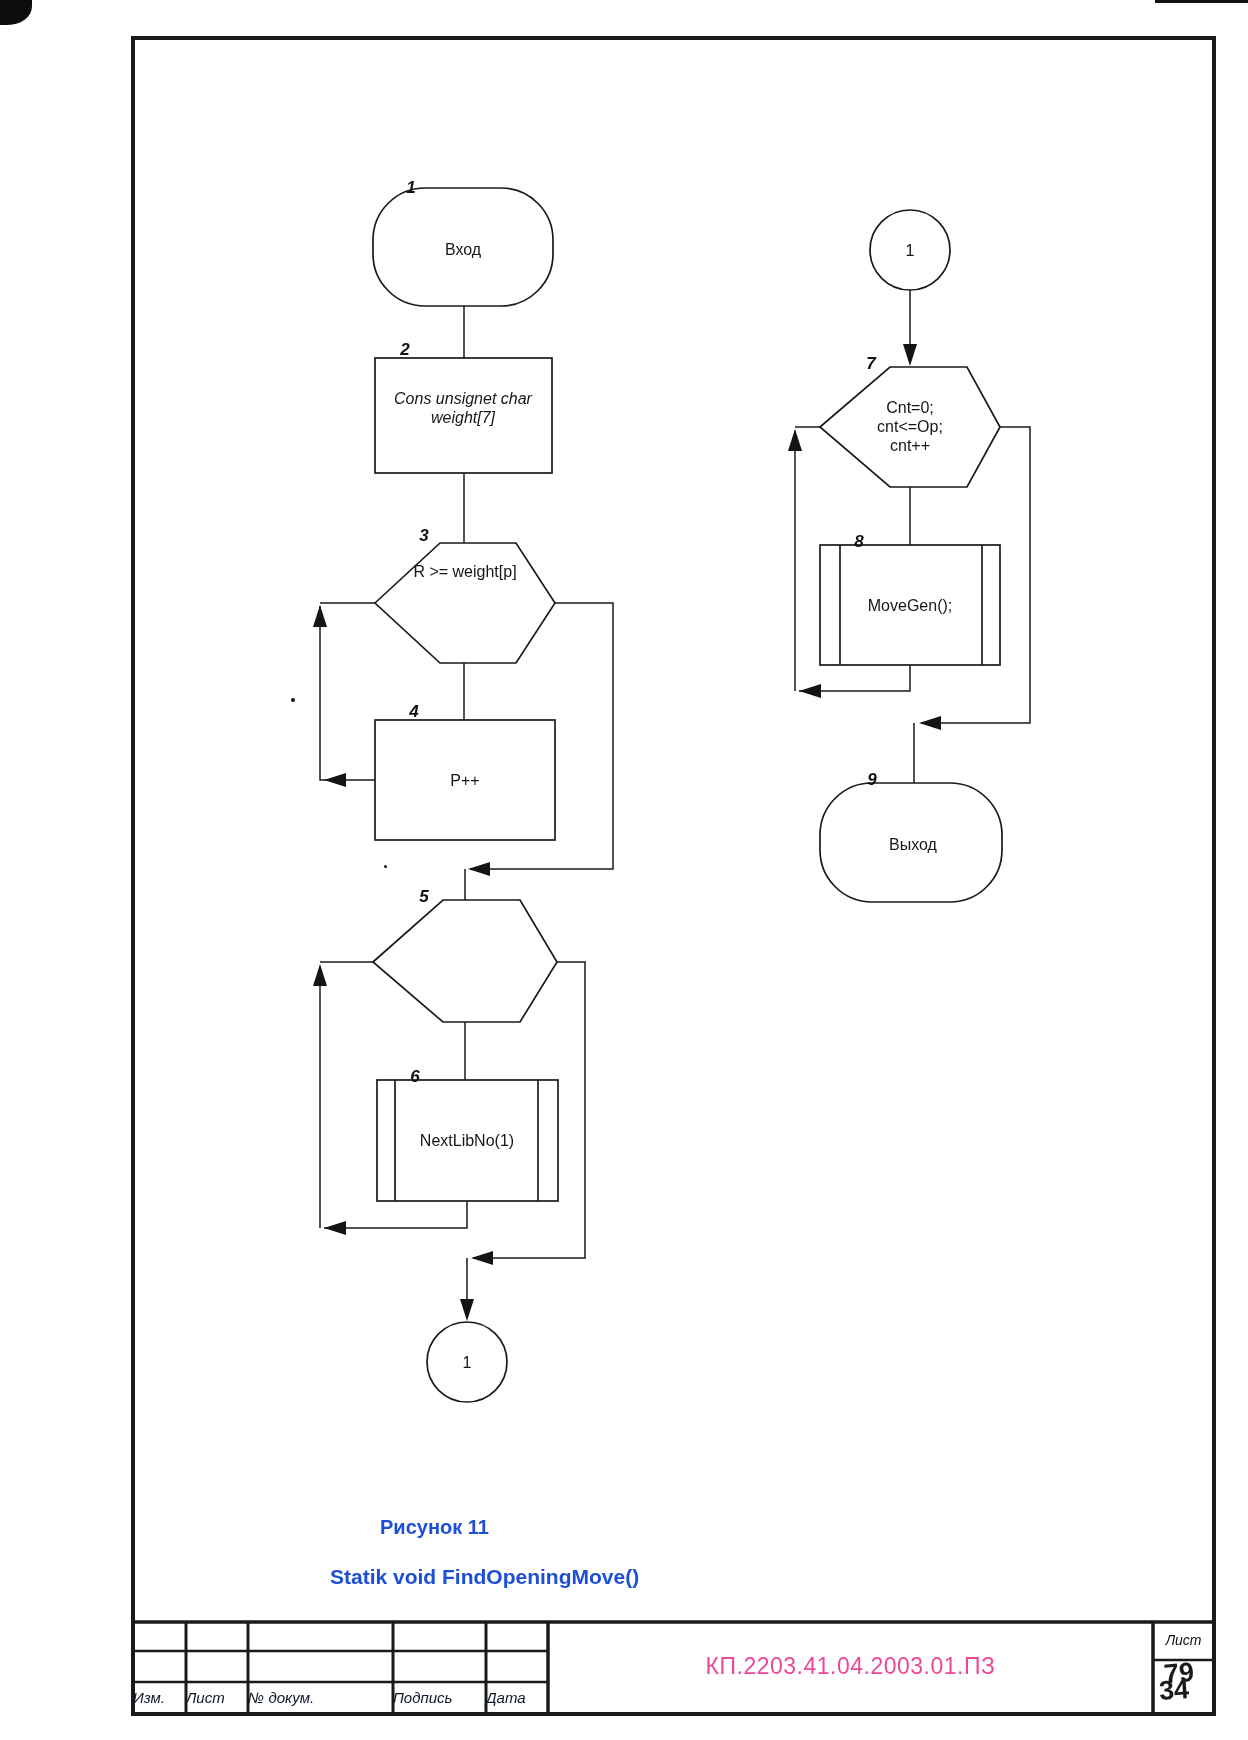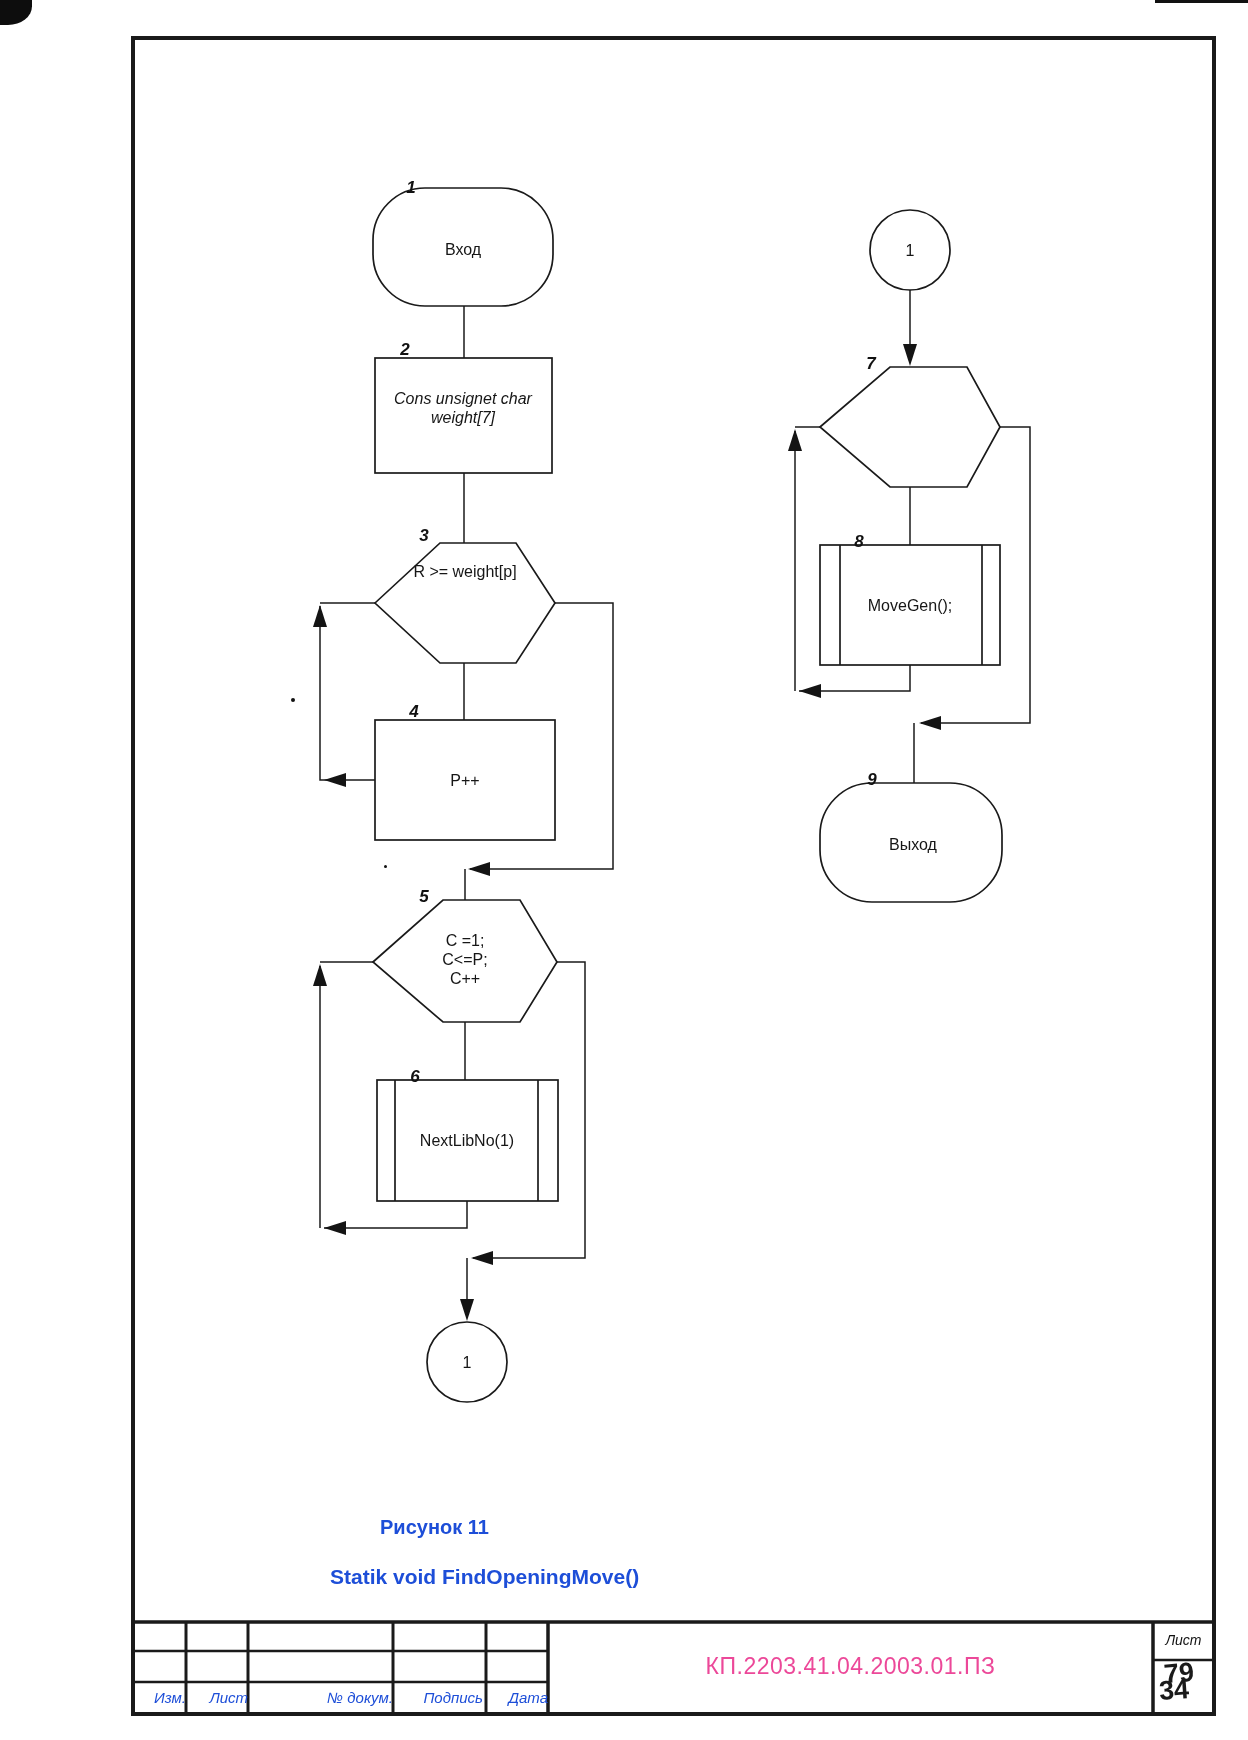--- a/index.html
+++ b/index.html
@@ -4,21 +4,21 @@
 <style>
   html,body{margin:0;padding:0;background:#fff;}
   .page{position:relative;width:1248px;height:1740px;background:#fff;overflow:hidden;
         font-family:"Liberation Sans",sans-serif;color:#161616;}
   .abs{position:absolute;}
   svg{position:absolute;left:0;top:0;}
   .node-text{position:absolute;text-align:center;font-size:16px;line-height:19px;color:#161616;}
   .node-num{position:absolute;width:26px;text-align:center;font-size:17px;line-height:18px;
             font-style:italic;font-weight:bold;color:#111;}
   .caption{position:absolute;text-align:left;font-weight:bold;color:#1d4ed8;}
-  .tb-label{position:absolute;text-align:right;font-style:italic;font-size:15px;color:#1d4ed8;}
+  .tb-label{position:absolute;text-align:left;font-style:italic;font-size:15px;color:#0f172a;}
   .doc-number{position:absolute;text-align:center;font-size:23px;letter-spacing:.5px;color:#ec4899;}
   .sheet-label{position:absolute;text-align:center;font-style:italic;font-size:14px;color:#111;}
   .sheet-num{position:absolute;font-weight:bold;font-size:27px;color:#1a1a1a;line-height:1;}
   .speck{position:absolute;background:#111;border-radius:50%;}
 </style>
 </head>
 <body>
 
 <div class="page">
 
@@ -109,32 +109,32 @@
 
   <div class="node-text" style="left:363px;top:389px;width:200px;font-style:italic;">
     <div>Cons unsignet char</div>
     <div>weight[7]</div>
   </div>
 
   <div class="node-text" style="left:365px;top:562px;width:200px;">R &gt;= weight[p]</div>
 
   <div class="node-text" style="left:385px;top:771px;width:160px;">P++</div>
 
-  <div class="node-text" style="left:385px;top:931px;width:160px;">
-    <div>C =1;</div>
-    <div>C&lt;=P;</div>
-    <div>C++</div>
-  </div>
 
   <div class="node-text" style="left:377px;top:1131px;width:180px;">NextLibNo(1)</div>
 
   <div class="node-text" style="left:427px;top:1353px;width:80px;">1</div>
 
   <div class="node-text" style="left:870px;top:241px;width:80px;">1</div>
 
+  <div class="node-text" style="left:830px;top:398px;width:160px;">
+    <div>Cnt=0;</div>
+    <div>cnt&lt;=Op;</div>
+    <div>cnt++</div>
+  </div>
 
   <div class="node-text" style="left:830px;top:596px;width:160px;">MoveGen();</div>
 
   <div class="node-text" style="left:833px;top:835px;width:160px;">Выход</div>
 
   <div class="caption" style="left:380px;top:1516px;width:534px;font-size:20px;">Рисунок 11</div>
   <div class="caption" style="left:330px;top:1565px;width:634px;font-size:21px;">Statik void FindOpeningMove()</div>
 
   <div class="tb-label" style="left:133px;top:1689px;width:53px;">Изм.</div>
   <div class="tb-label" style="left:186px;top:1689px;width:62px;">Лист</div>

